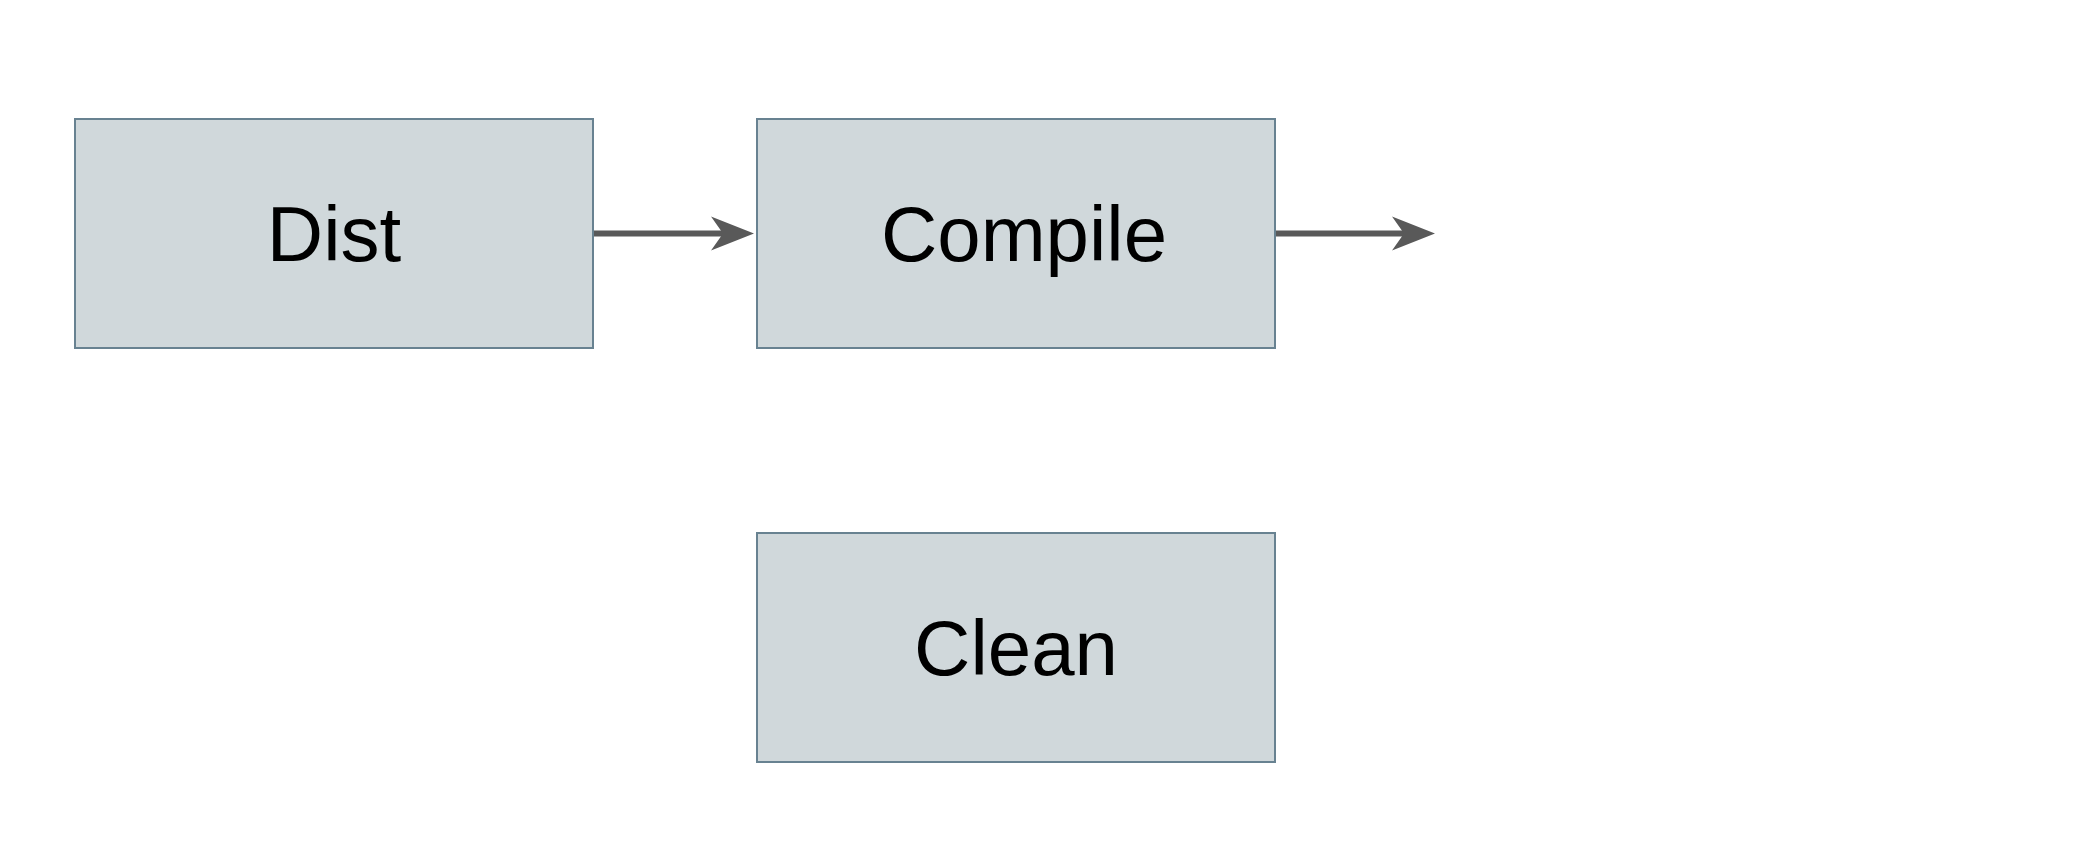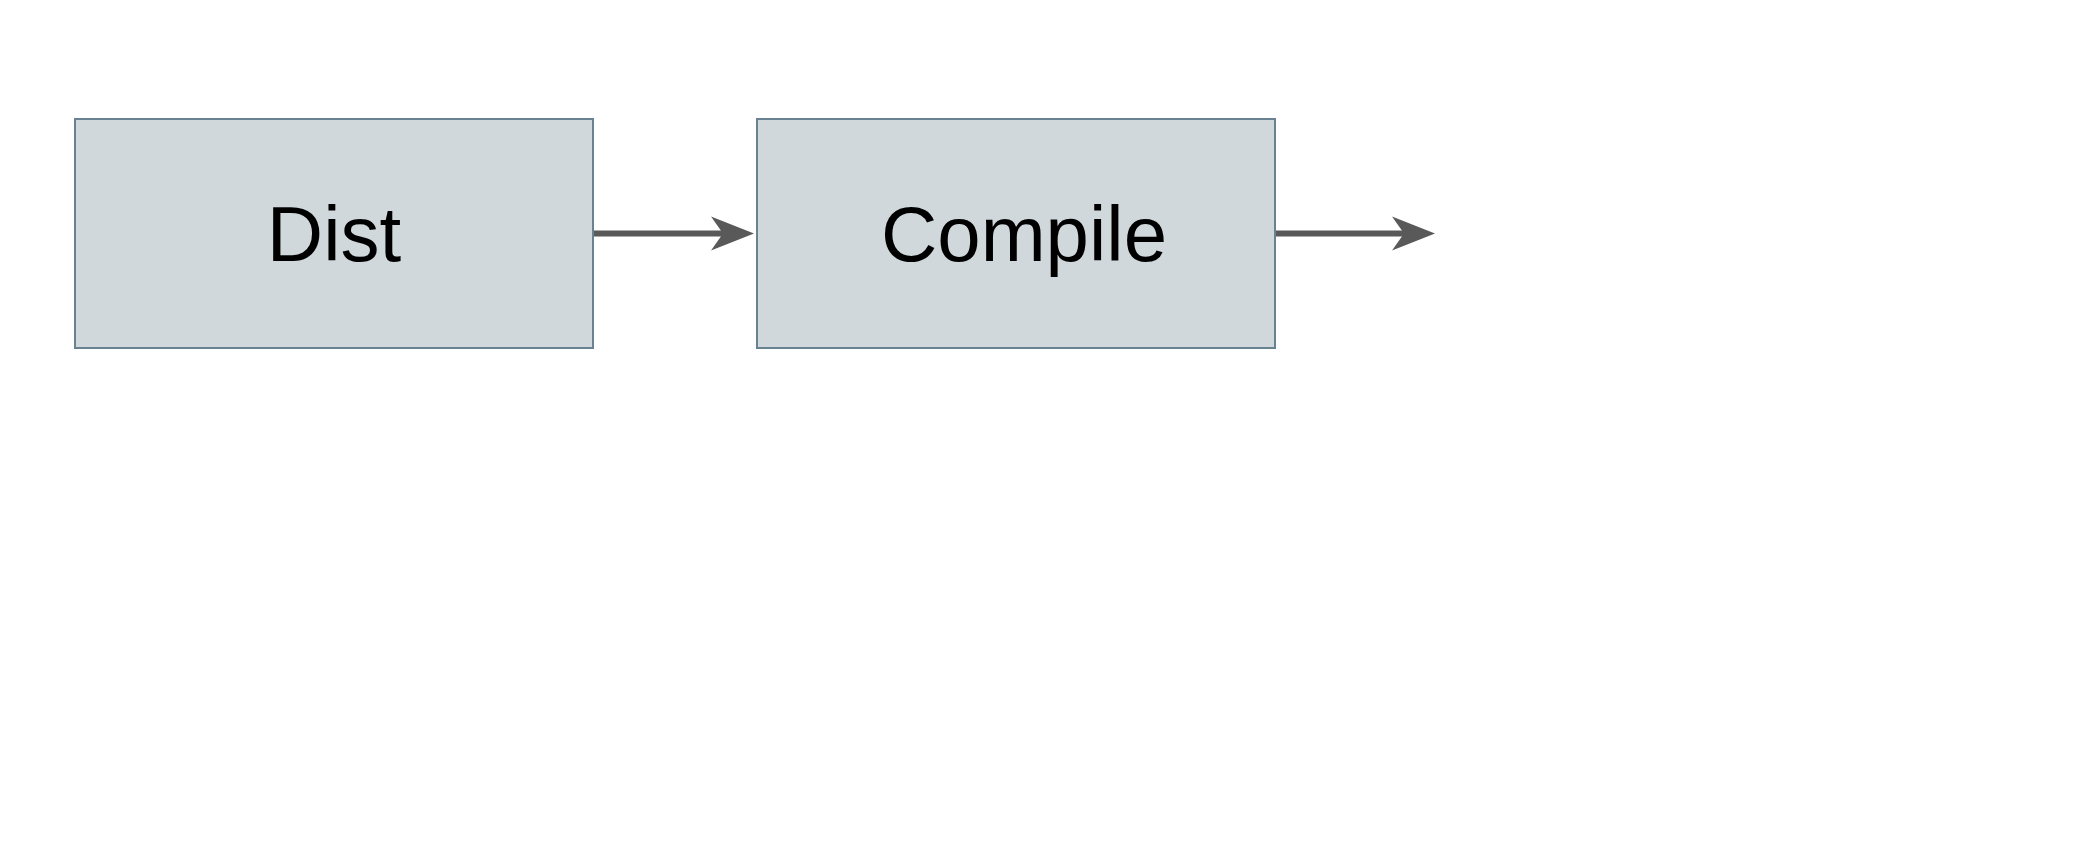--- a/index.html
+++ b/index.html
@@ -83,14 +83,17 @@
 
   <div class="node node-dist">
     <span class="node-label">Dist</span>
   </div>
 
   <div class="node node-compile">
     <span class="node-label">Compile</span>
   </div>
 
 
+  <div class="node node-clean">
+    <span class="node-label">Clean</span>
+  </div>
 
 </div>
 
 </body></html>

